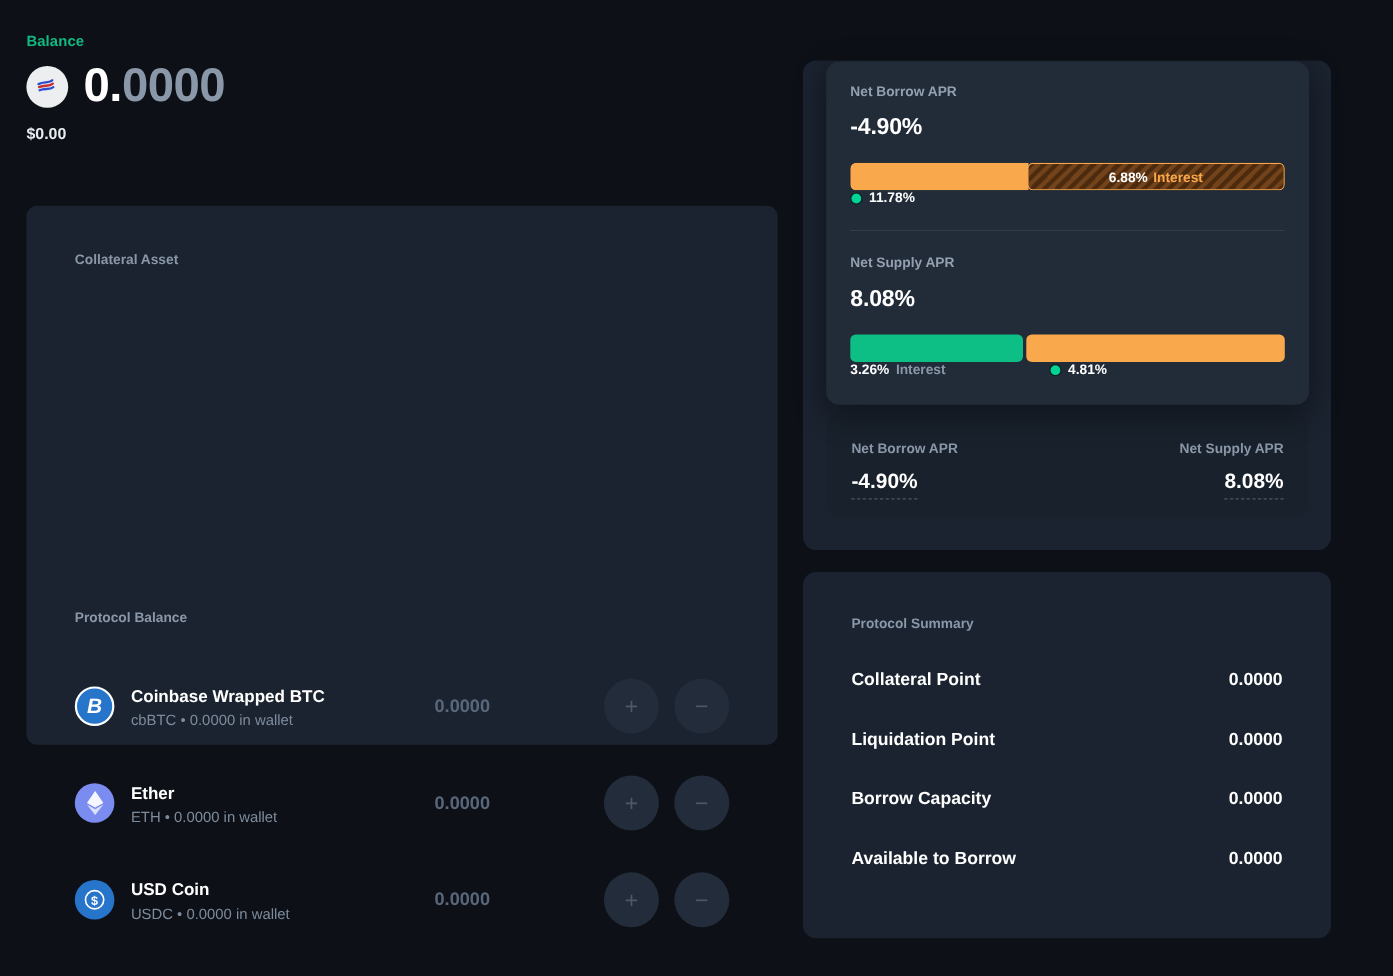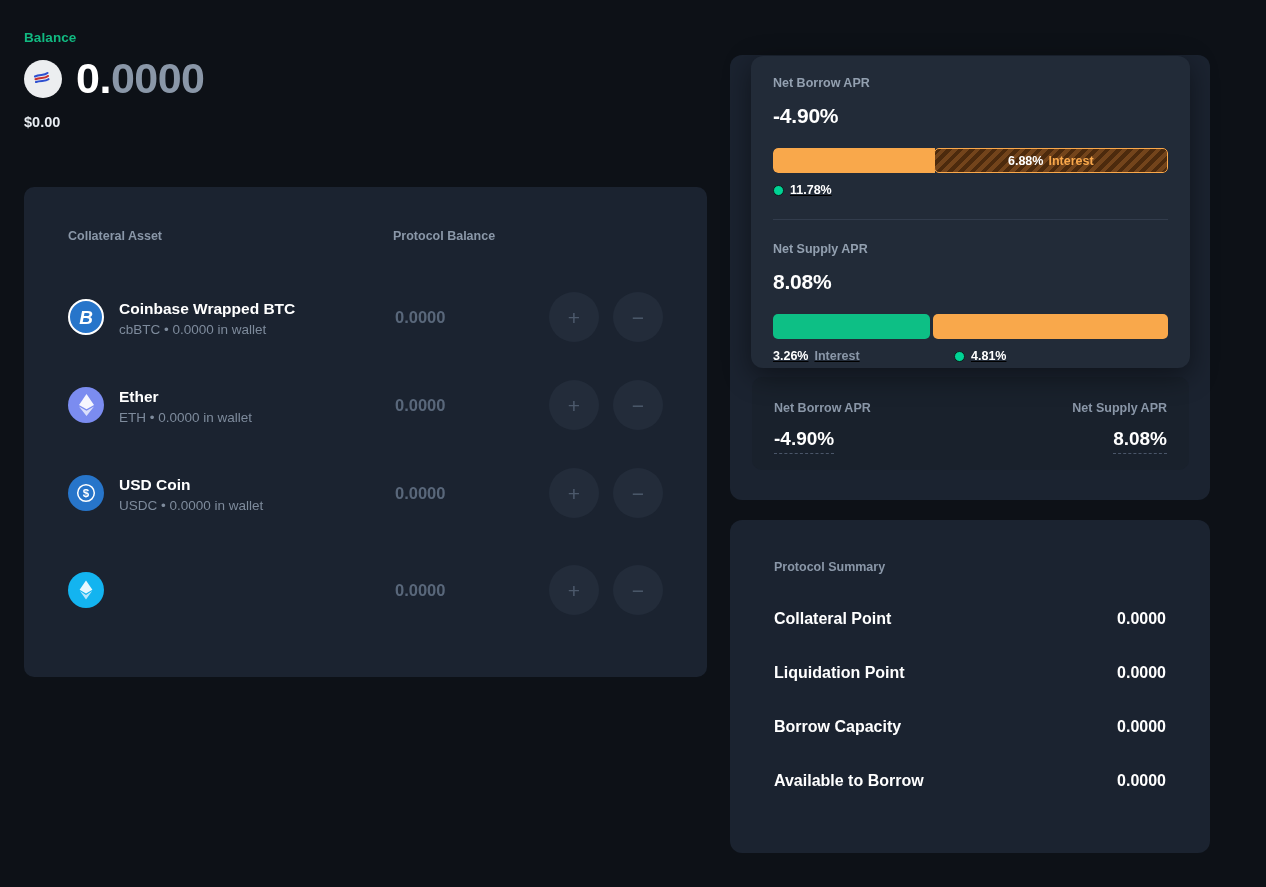--- a/index.html
+++ b/index.html
@@ -59,20 +59,21 @@
   .table-card {
     position: absolute;
     left: 24px; top: 187px;
     width: 683px; height: 490px;
     background: #1b2330;
     border-radius: 10px;
   }
   .table-head {
     display: flex;
     padding: 42px 44px 0 44px;
+    flex-direction: column;
   }
   .th {
     color: #8a97a8;
     font-size: 12.5px;
     font-weight: bold;
   }
   .th.asset { flex: 0 0 325px; }
   .th.balance { flex: 1; }
 
   .asset-row {
@@ -215,24 +216,23 @@
     display: flex;
     align-items: center;
     justify-content: center;
     gap: 5px;
     margin-left: -1px;
   }
   .hatch-pct { color: #ffffff; font-size: 12.5px; font-weight: bold; }
   .hatch-word { color: #f9a84b; font-size: 12.5px; font-weight: bold; }
 
   .legend-row {
-    margin-top: 10px;
+    margin-top: 0;
     display: flex;
     align-items: flex-end;
-    text-decoration: underline;
   }
   .legend-item {
     display: flex;
     align-items: center;
     gap: 6px;
   }
   .comp-dot {
     width: 11px; height: 11px;
     border-radius: 50%;
     background: #00d395;

